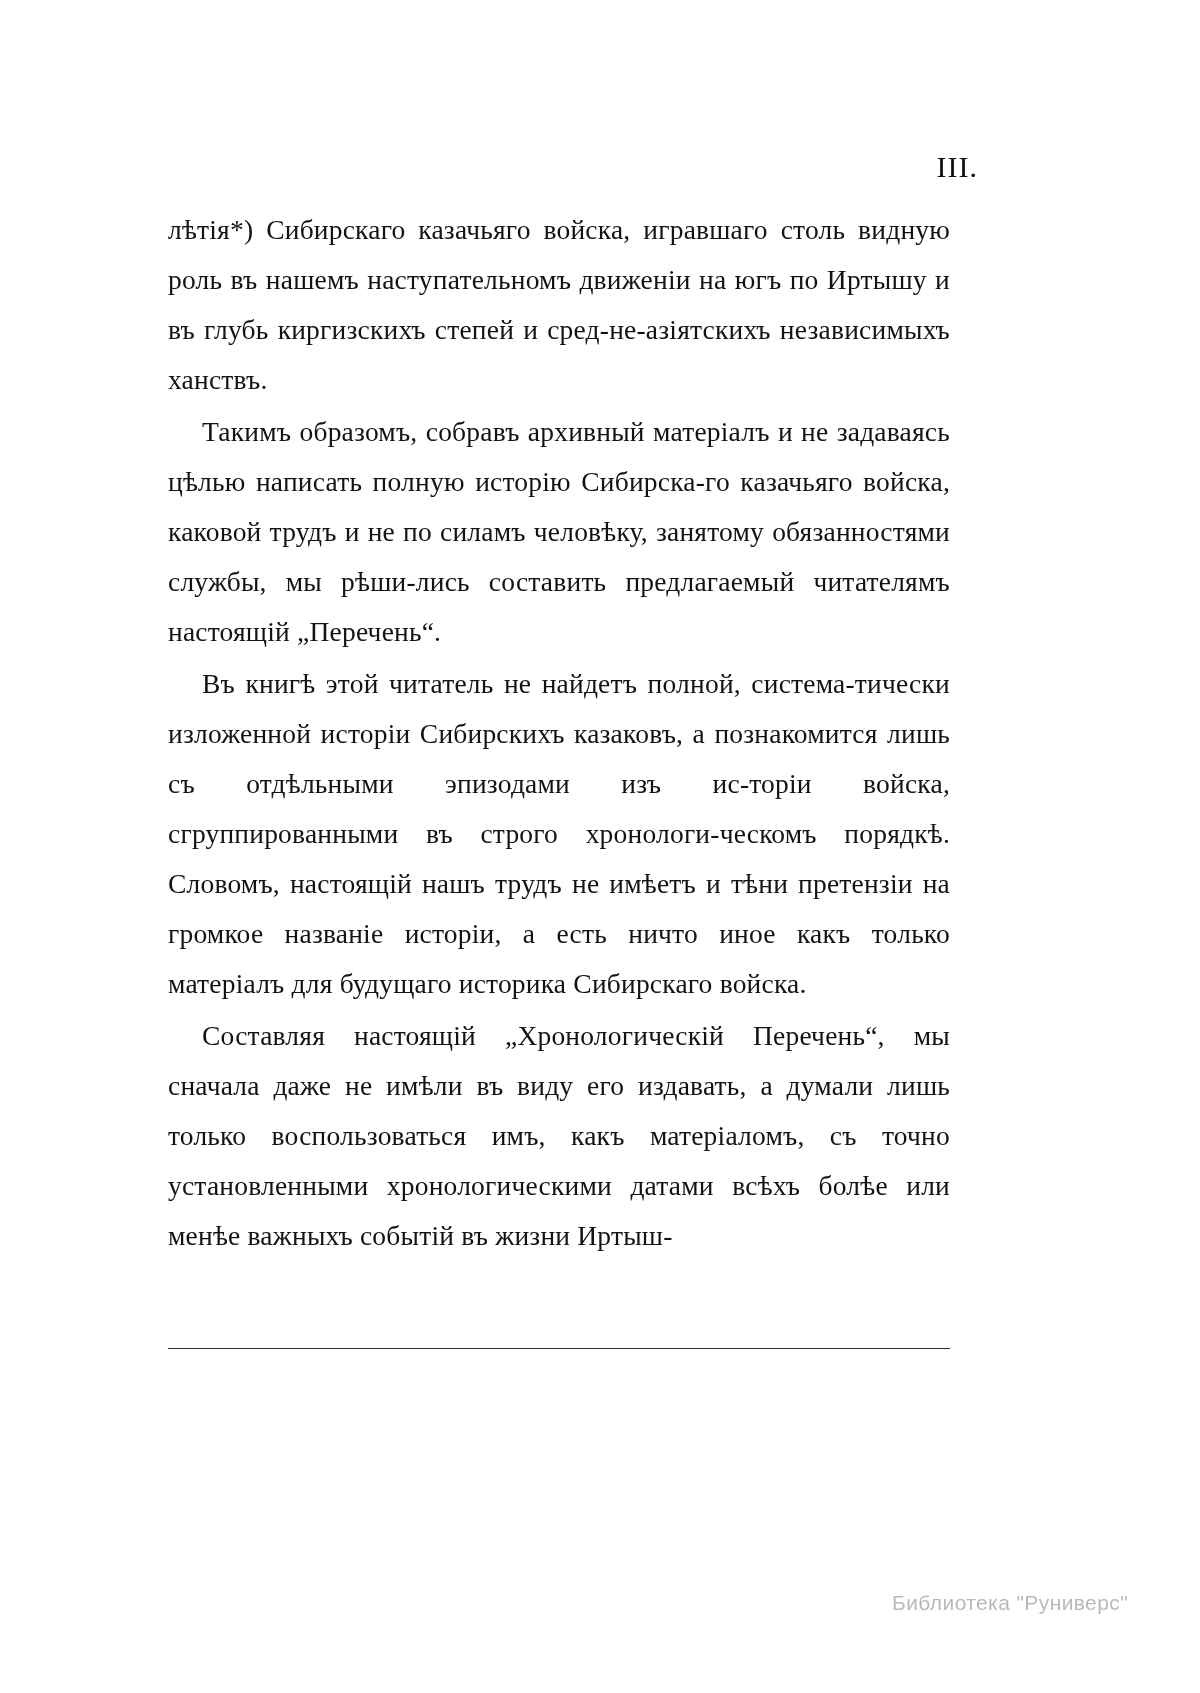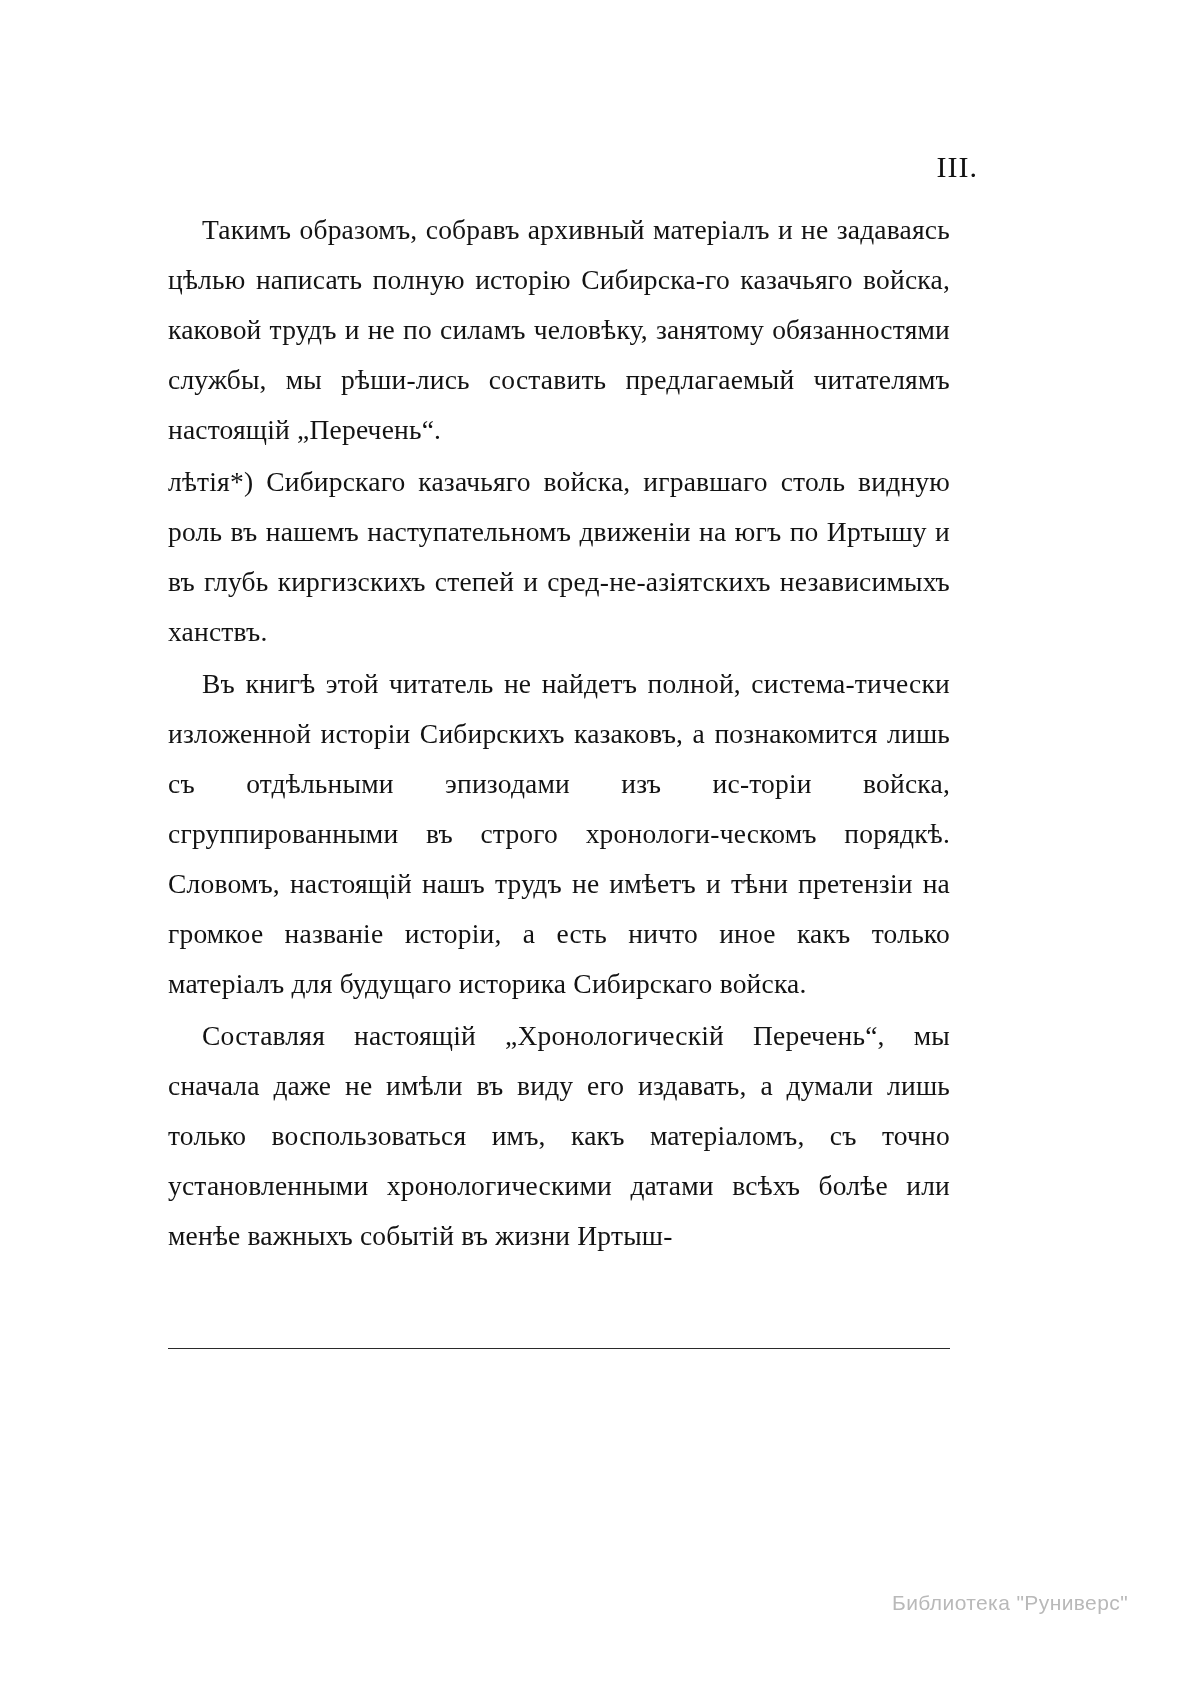--- a/index.html
+++ b/index.html
@@ -78,22 +78,22 @@
   }
 </style>
 </head>
 <body>
 
 <div class="page">
 
   <div class="page-number">III.</div>
 
   <div class="text-block">
+    <p class="para">лѣтія*) Сибирскаго казачьяго войска, игравшаго столь видную роль въ нашемъ наступательномъ движеніи на югъ по Иртышу и въ глубь киргизскихъ степей и сред-не-азіятскихъ независимыхъ ханствъ.</p>
     <p class="para indent">Такимъ образомъ, собравъ архивный матеріалъ и не задаваясь цѣлью написать полную исторію Сибирска-го казачьяго войска, каковой трудъ и не по силамъ человѣку, занятому обязанностями службы, мы рѣши-лись составить предлагаемый читателямъ настоящій „Перечень“.</p>
-    <p class="para">лѣтія*) Сибирскаго казачьяго войска, игравшаго столь видную роль въ нашемъ наступательномъ движеніи на югъ по Иртышу и въ глубь киргизскихъ степей и сред-не-азіятскихъ независимыхъ ханствъ.</p>
     <p class="para indent">Въ книгѣ этой читатель не найдетъ полной, система-тически изложенной исторіи Сибирскихъ казаковъ, а познакомится лишь съ отдѣльными эпизодами изъ ис-торіи войска, сгруппированными въ строго хронологи-ческомъ порядкѣ. Словомъ, настоящій нашъ трудъ не имѣетъ и тѣни претензіи на громкое названіе исторіи, а есть ничто иное какъ только матеріалъ для будущаго историка Сибирскаго войска.</p>
     <p class="para indent">Составляя настоящій „Хронологическій Перечень“, мы сначала даже не имѣли въ виду его издавать, а думали лишь только воспользоваться имъ, какъ матеріаломъ, съ точно установленными хронологическими датами всѣхъ болѣе или менѣе важныхъ событій въ жизни Иртыш-</p>
   </div>
 
   <div class="footnote-rule"></div>
 
 
   <div class="watermark">Библиотека "Руниверс"</div>
 
 </div>

